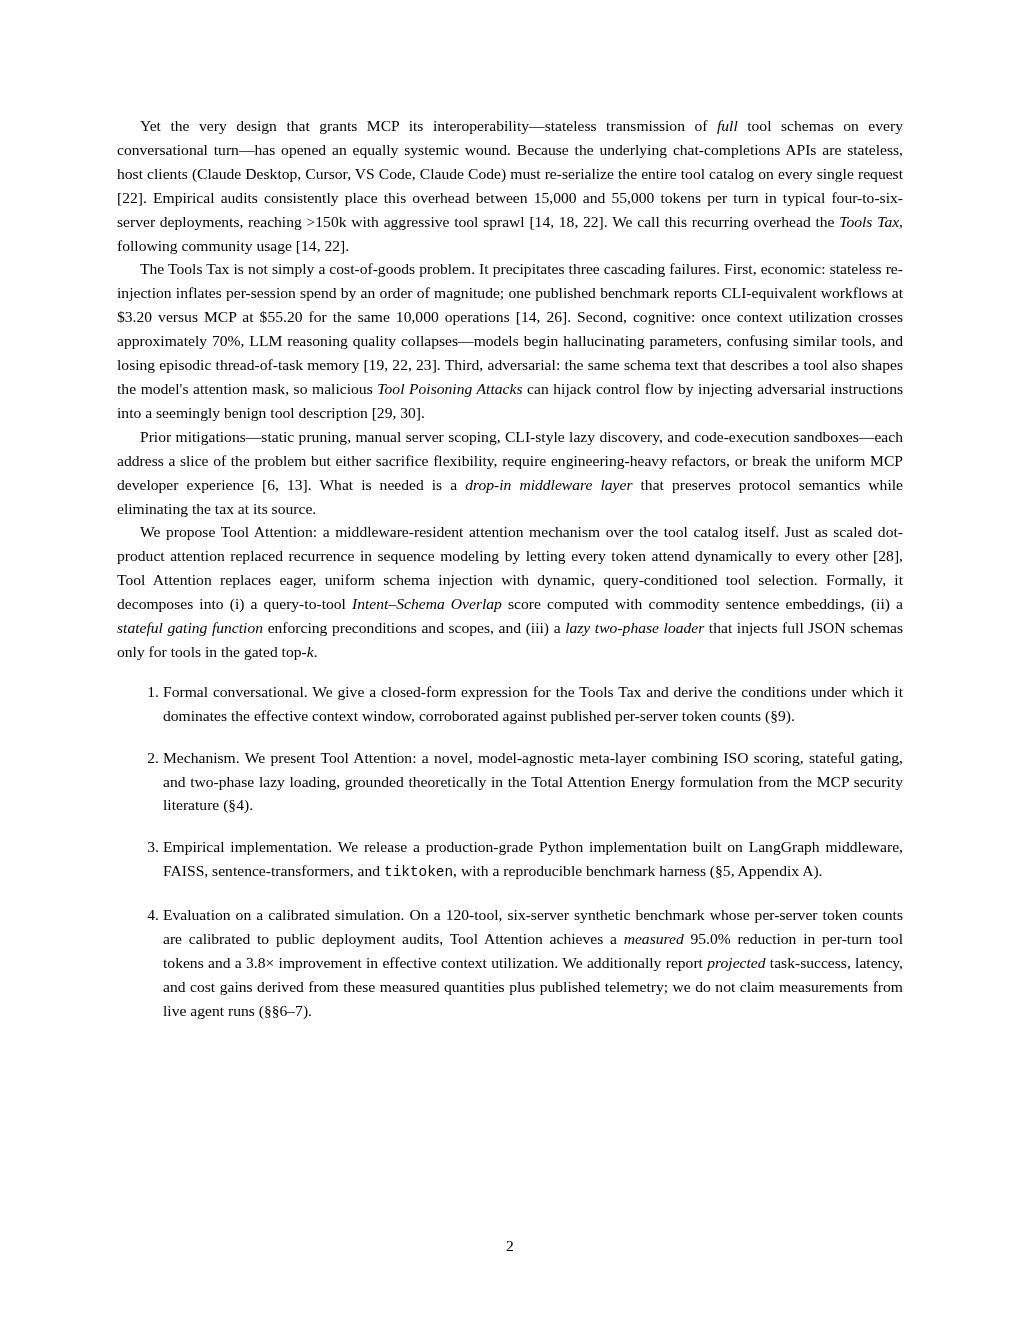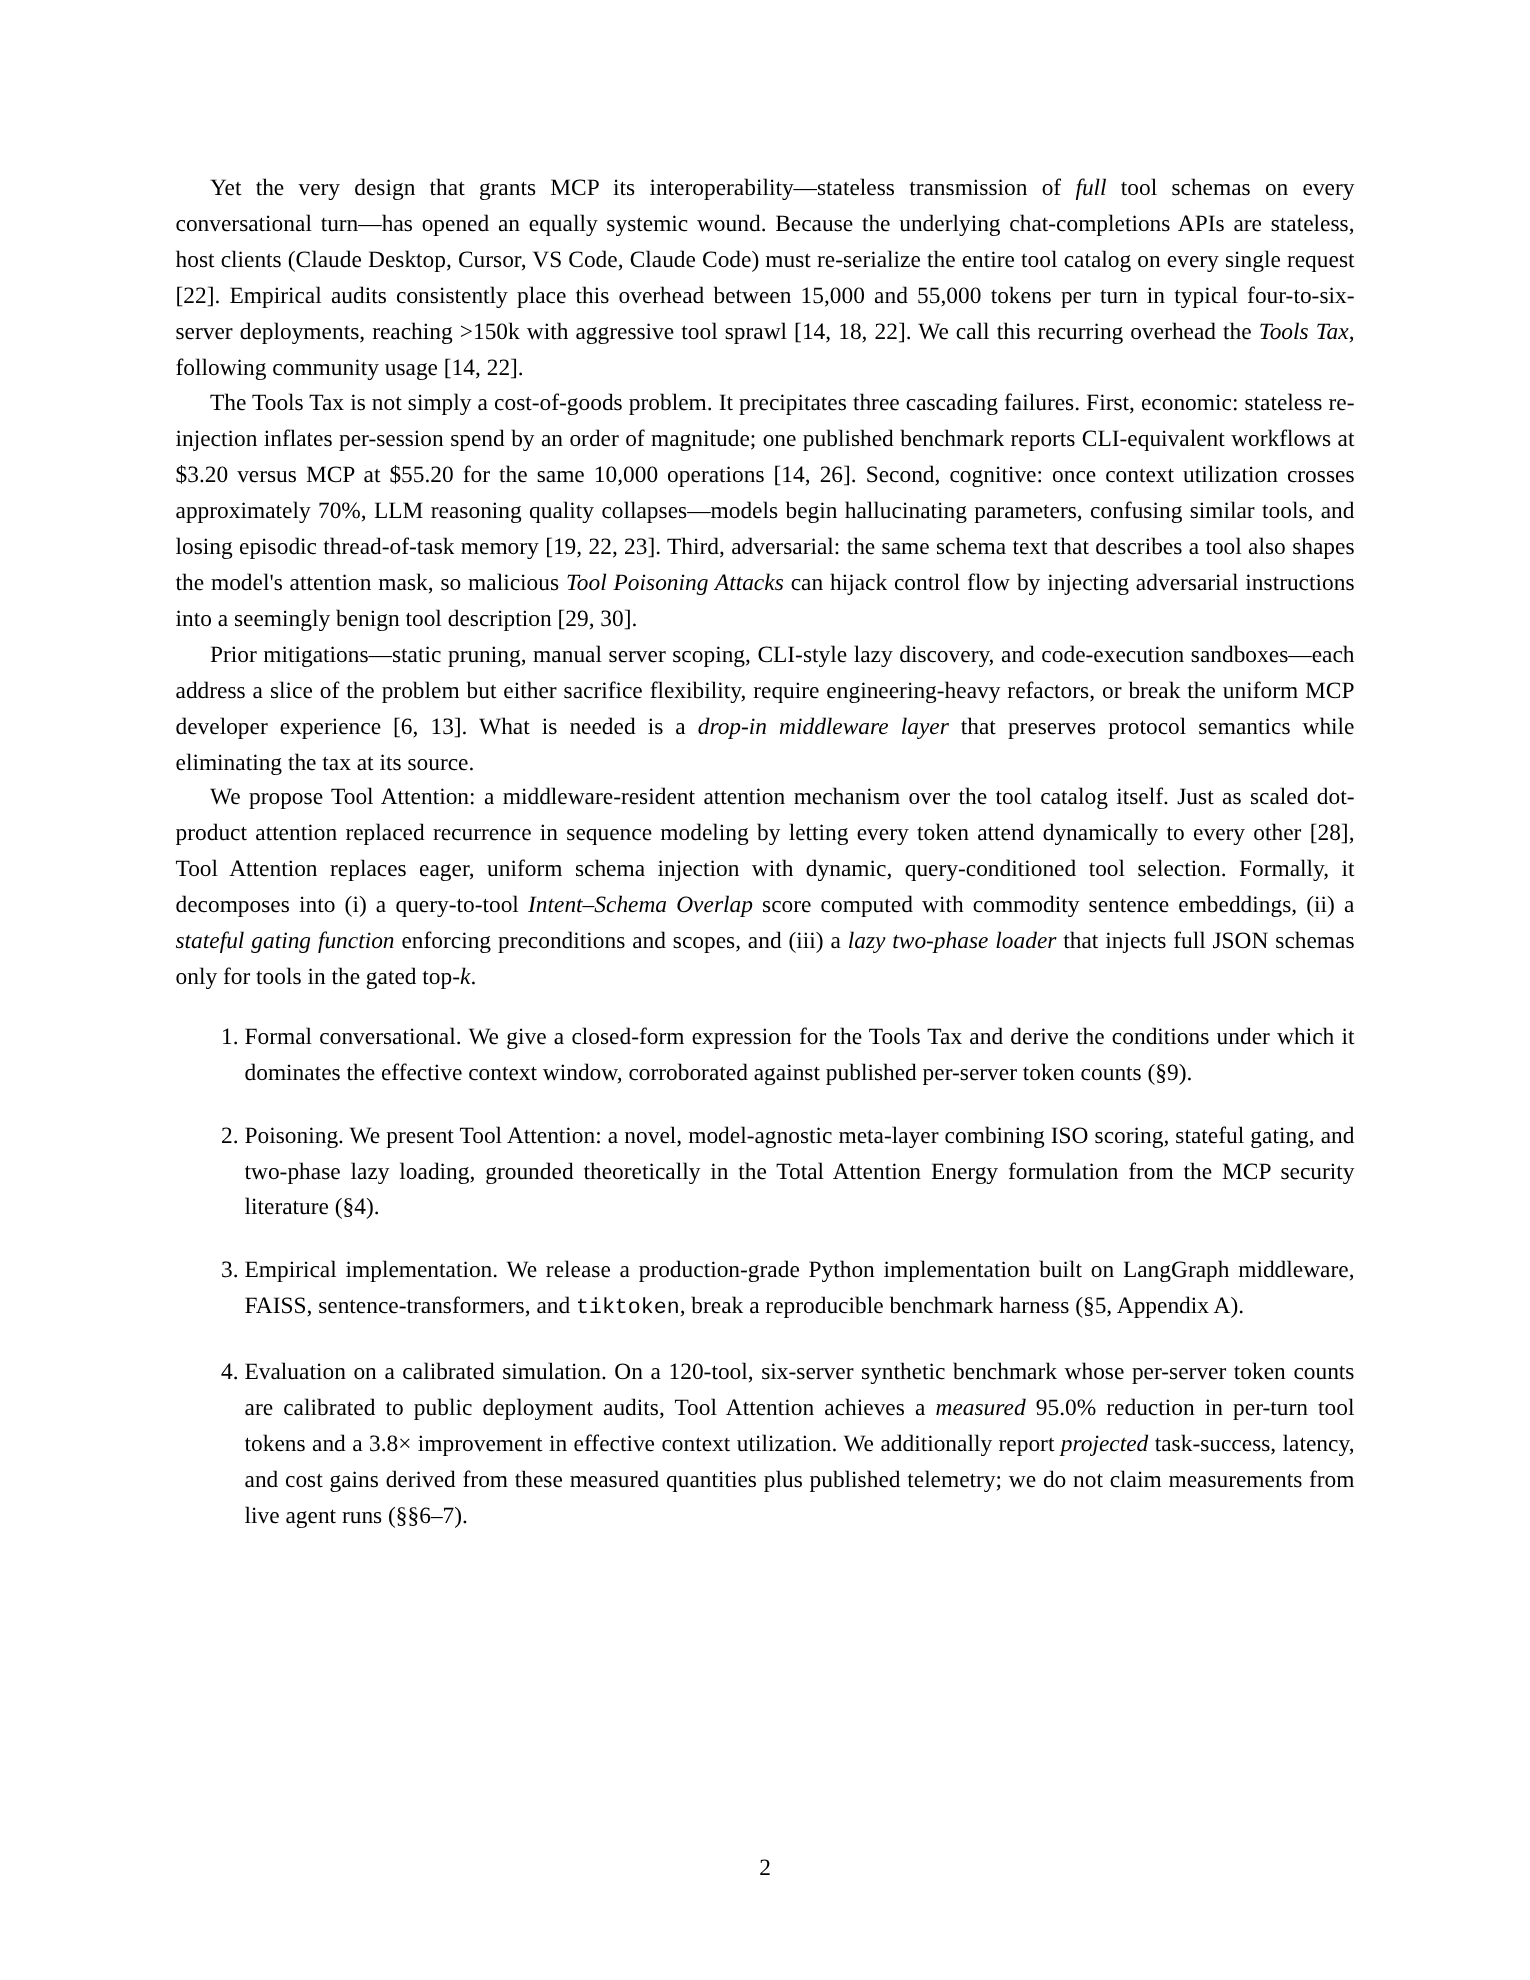--- a/index.html
+++ b/index.html
@@ -113,22 +113,22 @@
     <div id="body-paragraphs">
         <p class="para"><span>Yet the very design that grants MCP its interoperability—stateless transmission of </span><i>full</i><span> tool schemas on every conversational turn—has opened an equally systemic wound. Because the underlying chat-completions APIs are stateless, host clients (Claude Desktop, Cursor, VS Code, Claude Code) must re-serialize the entire tool catalog on every single request [22]. Empirical audits consistently place this overhead between 15,000 and 55,000 tokens per turn in typical four-to-six-server deployments, reaching &gt;150k with aggressive tool sprawl [14, 18, 22]. We call this recurring overhead the </span><i>Tools Tax</i><span>, following community usage [14, 22].</span></p>
         <p class="para"><span>The Tools Tax is not simply a cost-of-goods problem. It precipitates three cascading failures. First, </span><b>economic</b><span>: stateless re-injection inflates per-session spend by an order of magnitude; one published benchmark reports CLI-equivalent workflows at $3.20 versus MCP at $55.20 for the same 10,000 operations [14, 26]. Second, </span><b>cognitive</b><span>: once context utilization crosses approximately 70%, LLM reasoning quality collapses—models begin hallucinating parameters, confusing similar tools, and losing episodic thread-of-task memory [19, 22, 23]. Third, </span><b>adversarial</b><span>: the same schema text that describes a tool also shapes the model's attention mask, so malicious </span><i>Tool Poisoning Attacks</i><span> can hijack control flow by injecting adversarial instructions into a seemingly benign tool description [29, 30].</span></p>
         <p class="para"><span>Prior mitigations—static pruning, manual server scoping, CLI-style lazy discovery, and code-execution sandboxes—each address a slice of the problem but either sacrifice flexibility, require engineering-heavy refactors, or break the uniform MCP developer experience [6, 13]. What is needed is a </span><i>drop-in middleware layer</i><span> that preserves protocol semantics while eliminating the tax at its source.</span></p>
         <p class="para"><span>We propose </span><b>Tool Attention</b><span>: a middleware-resident attention mechanism over the tool catalog itself. Just as scaled dot-product attention replaced recurrence in sequence modeling by letting every token attend dynamically to every other [28], Tool Attention replaces eager, uniform schema injection with dynamic, query-conditioned tool selection. Formally, it decomposes into (i) a query-to-tool </span><i>Intent–Schema Overlap</i><span> score computed with commodity sentence embeddings, (ii) a </span><i>stateful gating function</i><span> enforcing preconditions and scopes, and (iii) a </span><i>lazy two-phase loader</i><span> that injects full JSON schemas only for tools in the gated top-</span><span class="math-k">k</span><span>.</span></p>
       </div>
 
 
     <ol class="contrib-list" id="contrib-list">
         <li><b>Formal conversational.</b><span> We give a closed-form expression for the Tools Tax and derive the conditions under which it dominates the effective context window, corroborated against published per-server token counts (§9).</span></li>
-        <li><b>Poisoning.</b><span> We present Tool Attention: a novel, model-agnostic meta-layer combining ISO scoring, stateful gating, and two-phase lazy loading, grounded theoretically in the Total Attention Energy formulation from the MCP security literature (§4).</span></li>
-        <li><b>Empirical implementation.</b><span> We release a production-grade Python implementation built on LangGraph middleware, FAISS, sentence-transformers, and </span><span class="mono">tiktoken</span><span>, break a reproducible benchmark harness (§5, Appendix A).</span></li>
+        <li><b>Mechanism.</b><span> We present Tool Attention: a novel, model-agnostic meta-layer combining ISO scoring, stateful gating, and two-phase lazy loading, grounded theoretically in the Total Attention Energy formulation from the MCP security literature (§4).</span></li>
+        <li><b>Empirical implementation.</b><span> We release a production-grade Python implementation built on LangGraph middleware, FAISS, sentence-transformers, and </span><span class="mono">tiktoken</span><span>, with a reproducible benchmark harness (§5, Appendix A).</span></li>
         <li><b>Evaluation on a calibrated simulation.</b><span> On a 120-tool, six-server synthetic benchmark whose per-server token counts are calibrated to public deployment audits, Tool Attention achieves a </span><i>measured</i><span> 95.0% reduction in per-turn tool tokens and a 3.8× improvement in effective context utilization. We additionally report </span><i>projected</i><span> task-success, latency, and cost gains derived from these measured quantities plus published telemetry; we do not claim measurements from live agent runs (§§6–7).</span></li>
       </ol>
 
   </div>
 
   <div class="folio">2</div>
 
 </div>
 
 </body></html>

